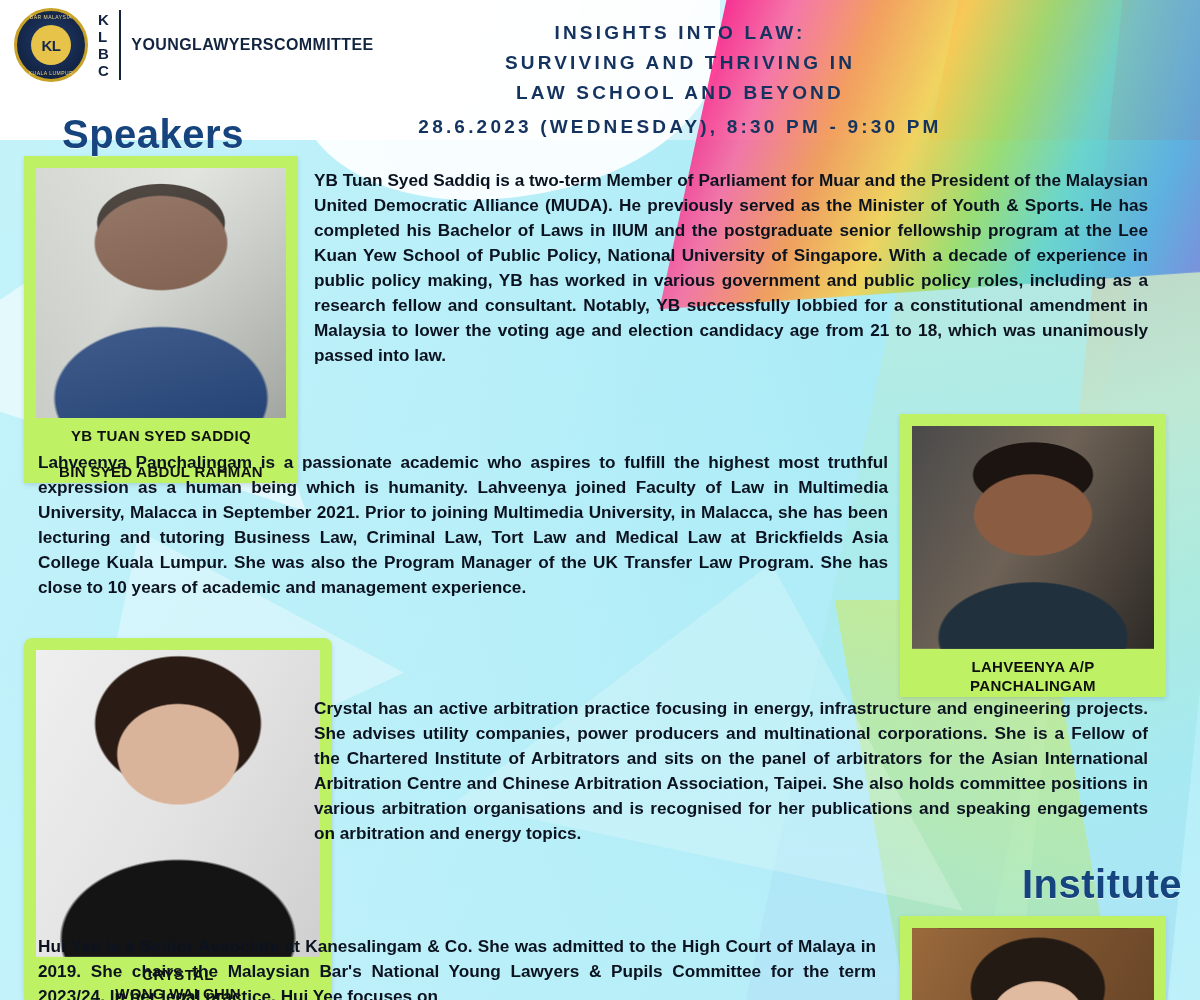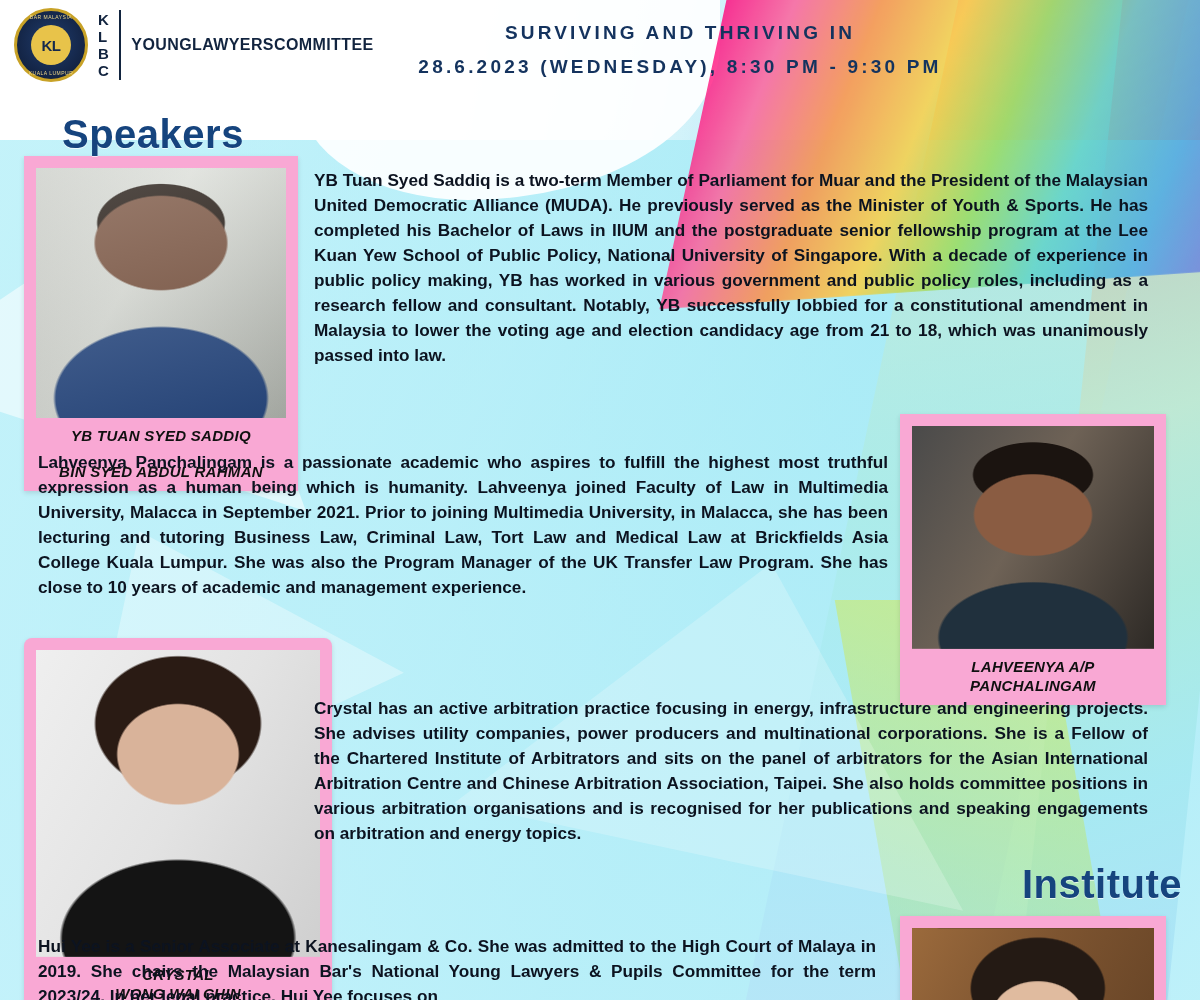--- a/index.html
+++ b/index.html
@@ -185,25 +185,24 @@
     position: absolute; right: 18px; top: 862px;
     font-size: 40px; font-weight: bold; color: #16447e;
     z-index: 6;
     letter-spacing: 0.5px;
     text-shadow: 0 1px 0 rgba(255,255,255,0.7);
   }
 
   
   .photo-card {
     position: absolute;
-    background: #f9a8d4;
-    padding: 12px 12px 10px 12px;
+    background: #bef264;
+    padding: 12px 12px 2px 12px;
     box-shadow: 0 2px 5px rgba(0,0,0,0.12);
     z-index: 4;
-    font-style: italic;
   }
   .photo {
     width: 100%; height: 0; padding-bottom: 0;
     background-size: cover; background-position: center;
   }
   .photo-name {
     text-align: center;
     font-weight: bold;
     font-size: 15px;
     color: #101010;
@@ -293,21 +292,23 @@
       <div class="klbc-divider"></div>
 
       <div class="committee">
         <span>YOUNG</span>
         <span>LAWYERS</span>
         <span>COMMITTEE</span>
       </div>
     </div>
 
     <div class="title-block">
+      <div class="title-line">INSIGHTS INTO LAW:</div>
       <div class="title-line">SURVIVING AND THRIVING IN</div>
+      <div class="title-line">LAW SCHOOL AND BEYOND</div>
       <div class="title-date">28.6.2023 (WEDNESDAY), 8:30 PM - 9:30 PM</div>
     </div>
   </div>
 
   <div class="speakers-heading">Speakers</div>
   <div class="moderator-heading">Institute</div>
 
   <div class="photo-card" style="left:24px; top:156px; width:274px;">
     <div class="photo ph-saddiq"></div>
     <div class="photo-name">YB TUAN SYED SADDIQ</div>

